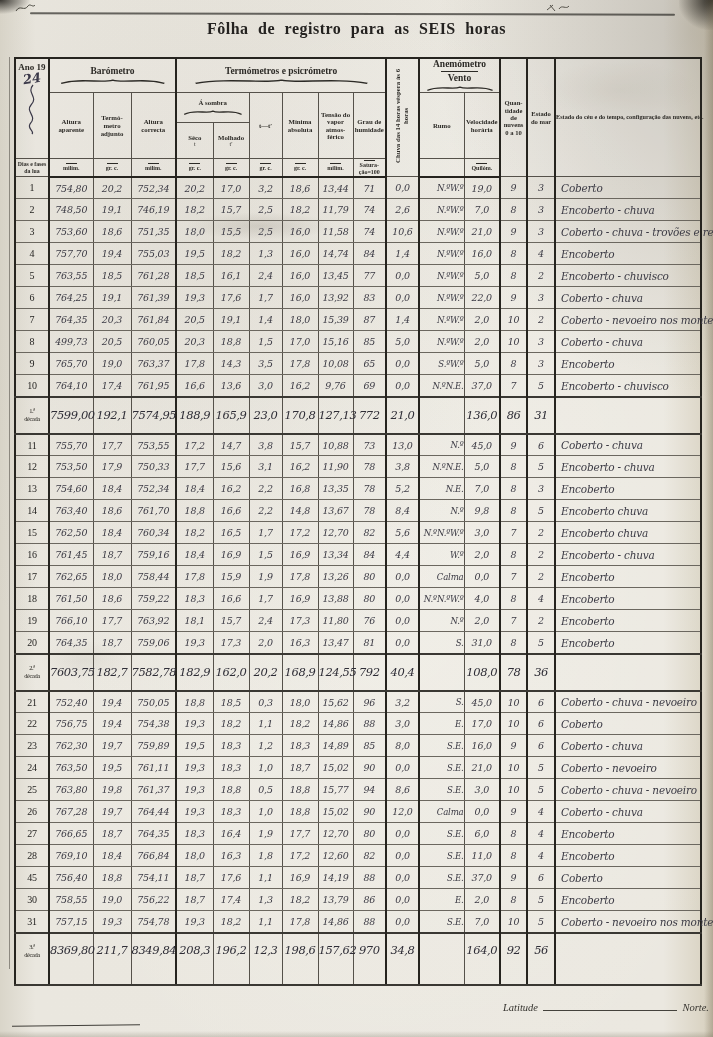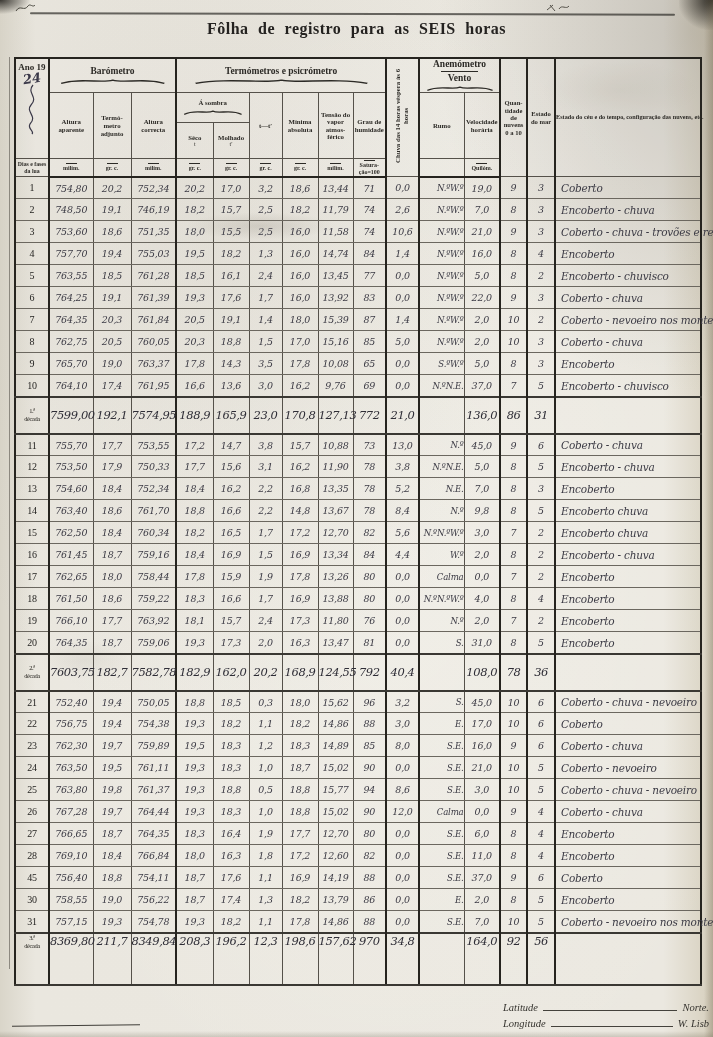--- a/index.html
+++ b/index.html
@@ -62,21 +62,21 @@
   tbody tr.day-row{height:22px;}
   tbody td:nth-child(1){font-family:"Liberation Serif",serif;font-style:normal;font-size:10px;color:#1f1e1c;}
   tbody td:nth-child(12){font-size:8.6px;text-align:right;}
   tbody td:nth-child(16){text-align:left;padding-left:5px;font-size:10.5px;font-style:italic;}
   tbody td:nth-child(1),tbody td:nth-child(4),tbody td:nth-child(10),tbody td:nth-child(11),
   tbody td:nth-child(13),tbody td:nth-child(14),tbody td:nth-child(15){border-right:2px solid #26241f;}
   tr.dec-row{height:37px;}
   tr.dec-row td{border-top:2px solid #3a3833;border-bottom:2px solid #3a3833;font-size:11.5px;letter-spacing:-.4px;color:#2e2d36;}
   tr.dec-row td.dec-label{font-family:"Liberation Serif",serif;font-style:normal;font-size:6.5px;line-height:1.3;color:#26241f;}
   tbody tr.dec-row:last-child{height:52px;}
-  tbody tr.dec-row:last-child td{vertical-align:top;}
+  tbody tr.dec-row:last-child td{vertical-align:top;padding-top:9px;}
 
   
   .baro-note{position:absolute;left:38px;top:1008px;font-style:italic;font-size:10.5px;color:#35332e;}
   .blank{display:inline-block;border-bottom:1px solid #44423c;height:9px;vertical-align:baseline;margin:0 4px;}
   .w46{width:46px;}
   .coords{position:absolute;right:4px;top:1000px;width:206px;font-style:italic;font-size:10.5px;color:#35332e;}
   .coord-row{display:flex;align-items:baseline;line-height:16px;}
   .coord-line{flex:1;border-bottom:1px solid #44423c;height:9px;margin:0 5px;}
   .sig-line{position:absolute;left:12px;top:1025px;width:128px;border-top:1.5px solid #3f3d38;transform:rotate(-.6deg);}
 </style>
@@ -335,21 +335,21 @@
           <td>87</td>
           <td>1,4</td>
           <td>N.ºW.º</td>
           <td>2,0</td>
           <td>10</td>
           <td>2</td>
           <td>Coberto - nevoeiro nos montes</td>
         </tr>
         <tr class="day-row">
           <td>8</td>
-          <td>762,75</td>
+          <td>499,73</td>
           <td>20,5</td>
           <td>760,05</td>
           <td>20,3</td>
           <td>18,8</td>
           <td>1,5</td>
           <td>17,0</td>
           <td>15,16</td>
           <td>85</td>
           <td>5,0</td>
           <td>N.ºW.º</td>
@@ -839,20 +839,15 @@
   </table>
 
   <div class="sig-line"></div>
 
   <div class="coords">
     <div class="coord-row">
       <span>Latitude</span>
       <span class="coord-line"></span>
       <span>Norte.</span>
     </div>
-    <div class="coord-row">
-      <span>Longitude</span>
-      <span class="coord-line"></span>
-      <span>W. Lisb</span>
-    </div>
   </div>
 
 </div>
 
 </body></html>

